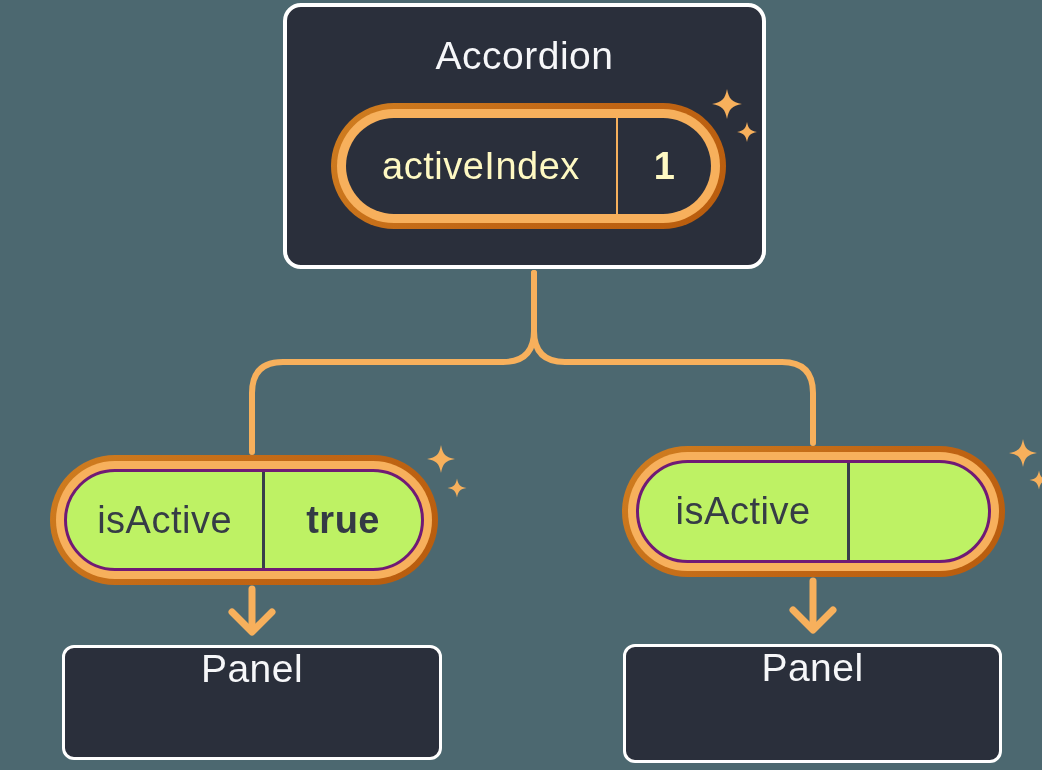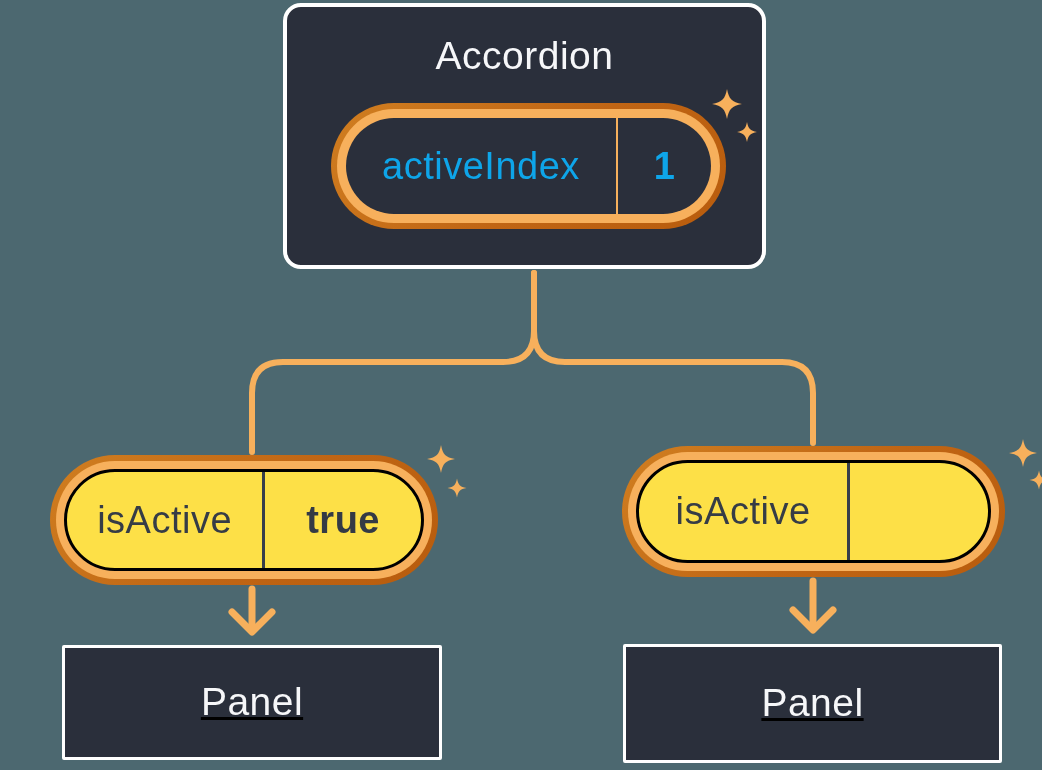--- a/index.html
+++ b/index.html
@@ -22,22 +22,22 @@
     border:4px solid #FFFFFF;
     border-radius:18px;
     z-index:2;
   }
   .accordion-node{
     left:263px;top:3px;width:483px;height:266px;
     display:flex;justify-content:center;align-items:flex-start;
     padding-top:28px;
   }
   .panel-node{
-    border-radius:2px;border-width:3px;
-    display:flex;justify-content:center;align-items:center;text-decoration:underline;
+    border-radius:12px;border-width:3px;
+    display:flex;justify-content:center;align-items:flex-start;
   }
   .panel-left{left:42px;top:645px;width:380px;height:115px;}
   .panel-right{left:603px;top:644px;width:379px;height:119px;}
 
   .node-title{
     font-size:39px;font-weight:500;color:#F6F7F9;line-height:1.1;
     letter-spacing:0.5px;
   }
 
   .pill{
@@ -56,32 +56,32 @@
   .pill-left{left:30px;top:455px;width:388px;height:130px;}
   .pill-right{left:602px;top:446px;width:383px;height:131px;}
   .pill-left .pill-mid,.pill-right .pill-mid{padding:8px;}
 
   .pill-core{
     width:100%;height:100%;
     border-radius:999px;
     display:flex;overflow:hidden;
   }
   .core-dark{background:#2A2F3B;}
-  .core-purple{background:#fde047;border:3px solid #000000;}
+  .core-purple{background:#bef264;border:3px solid #701a75;}
 
   .cell{display:flex;align-items:center;justify-content:center;min-width:0;}
   .pill-top .cell-name{flex:0 0 74.5%;border-right:2px solid #F7B05C;}
   .pill-top .cell-value{flex:1 1 auto;}
   .pill-left .cell-name{flex:0 0 56%;border-right:3px solid #383E4A;}
   .pill-right .cell-name{flex:0 0 60.5%;border-right:3px solid #383E4A;}
   .pill-left .cell-value,.pill-right .cell-value{flex:1 1 auto;}
 
   .state-name{font-size:38px;letter-spacing:0.5px;}
   .state-value{font-size:38px;font-weight:700;letter-spacing:0.5px;}
-  .text-purple{color:#0ea5e9;}
+  .text-purple{color:#fef9c3;}
   .text-dark{color:#363C46;}
   .text-dark-bold{color:#343A45;}
 </style>
 </head>
 <body>
 
 <div class="canvas">
 
   <svg class="layer lines-layer" width="1042" height="770" viewBox="0 0 1042 770">
     <g stroke="#F7B05C" stroke-width="6" fill="none" stroke-linecap="round" stroke-linejoin="round">

